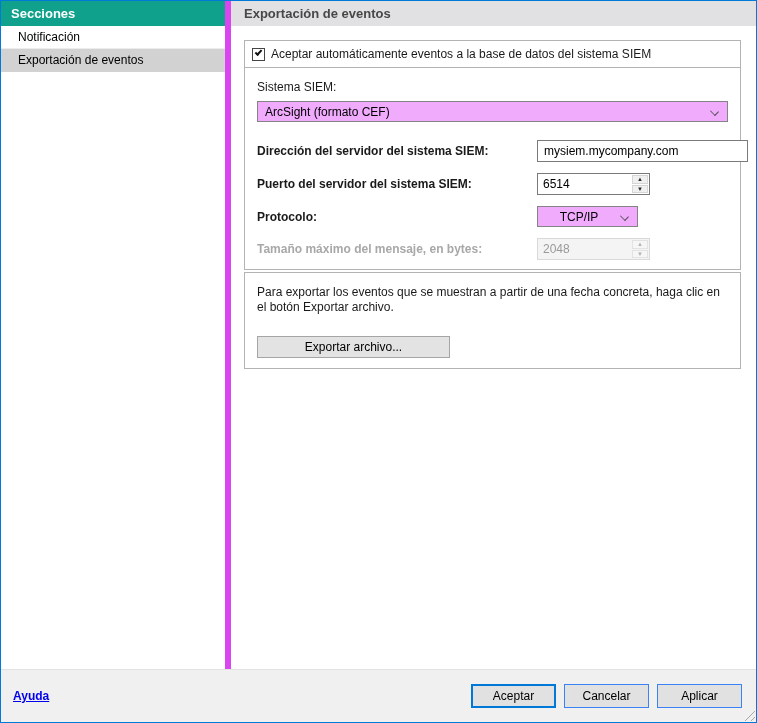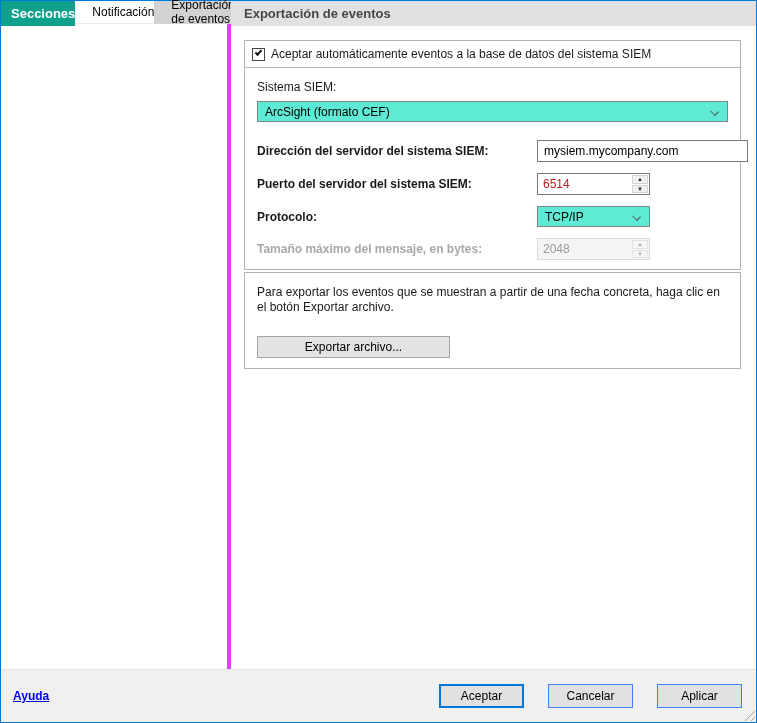--- a/index.html
+++ b/index.html
@@ -40,22 +40,22 @@
   }
   .glyph-min { width: 11px; height: 1px; background: #5a5a5a; }
   .glyph-max { width: 10px; height: 10px; border: 1px solid #1a1a1a; background: transparent; }
   .glyph-close { font-size: 17px; color: #1a1a1a; line-height: 1; font-weight: 400; }
 
   
   .main-row { flex: 1 1 auto; display: flex; min-height: 0; }
 
   .sidebar {
     width: 230px; flex: 0 0 230px;
-    border-right: 4px solid #d946ef;
-    display: flex; flex-direction: row;
+    border-right: 6px solid #d946ef;
+    display: flex; flex-direction: column;
     background: #fff;
   }
   .sidebar-header {
     height: 25px; flex: 0 0 25px;
     background: #0fa18b;
     color: #fff; font-weight: bold; font-size: 13px;
     display: flex; align-items: center;
     padding-left: 10px;
   }
   .sidebar-item {
@@ -100,21 +100,21 @@
     position: absolute; left: 2px; top: 1px;
     width: 7px; height: 4px;
     border-left: 2px solid #111; border-bottom: 2px solid #111;
     transform: rotate(-48deg);
   }
   .fields { padding: 12px 12px 9px 12px; }
   .field-label { display: block; margin-bottom: 7px; color: #1a1a1a; }
 
   .combo {
     height: 21px;
-    background: #5eead4;
+    background: #f0abfc;
     border: 1px solid #848487;
     display: flex; align-items: center;
     padding: 0 24px 0 7px;
     position: relative;
     cursor: default;
     color: #000;
   }
   .combo .chevron {
     position: absolute; right: 9px; top: 6px;
     width: 7px; height: 7px;
@@ -142,39 +142,39 @@
     width: 113px; height: 22px;
     border: 1px solid #7a7a7a;
     background: #fff;
     display: flex;
   }
   .spinbox input {
     flex: 1 1 auto; min-width: 0;
     border: none; outline: none;
     padding: 0 5px;
     font-family: "Liberation Sans", sans-serif;
-    font-size: 12px; color: #b91c1c;
+    font-size: 12px; color: #000000;
     background: transparent;
   }
   .spin-btns {
     flex: 0 0 17px; width: 17px;
     display: flex; flex-direction: column;
     padding: 1px 1px 1px 0;
   }
   .spin-btn {
     flex: 1 1 50%;
     background: #f0f0f0;
     border: 1px solid #d5d5d5;
     display: flex; align-items: center; justify-content: center;
     font-size: 6px; line-height: 1; color: #2a2a2a;
     cursor: default;
   }
   .spin-btn + .spin-btn { margin-top: 1px; }
 
-  .combo.small { width: 113px; }
+  .combo.small { width: 101px; justify-content: center; }
 
   .disabled-label { color: #a8a8a8; }
   .spinbox.disabled { border-color: #d9d9d9; background: #f4f4f4; }
   .spinbox.disabled input { color: #9a9a9a; }
   .spinbox.disabled .spin-btn { color: #b3b3b3; border-color: #e2e2e2; background: #f6f6f6; }
 
   .box2 { margin-top: 2px; padding: 12px 10px 10px 12px; }
   .note { line-height: 15px; color: #1a1a1a; max-width: 480px; }
   .button-row { display: flex; justify-content: flex-start; margin-top: 21px; }
   .export-button {
@@ -193,21 +193,21 @@
     background: #f0f0f0;
     border-top: 1px solid #e2e2e2;
     display: flex; align-items: center;
     padding: 0 14px 0 12px;
     position: relative;
   }
   .help-link {
     color: #0000ee; font-weight: bold; text-decoration: underline;
     cursor: pointer;
   }
-  .footer-buttons { margin-left: auto; display: flex; gap: 24px; border-radius: 6px; }
+  .footer-buttons { margin-left: auto; display: flex; gap: 8px; border-radius: 6px; }
   .footer-btn {
     width: 85px; height: 24px;
     background: #e1e1e1;
     border: 1px solid #3b82f6;
     font-family: "Liberation Sans", sans-serif;
     font-size: 12px; color: #000;
     display: flex; align-items: center; justify-content: center;
     cursor: default;
   }
   .footer-btn.default { border: 2px solid #0078d7; }

